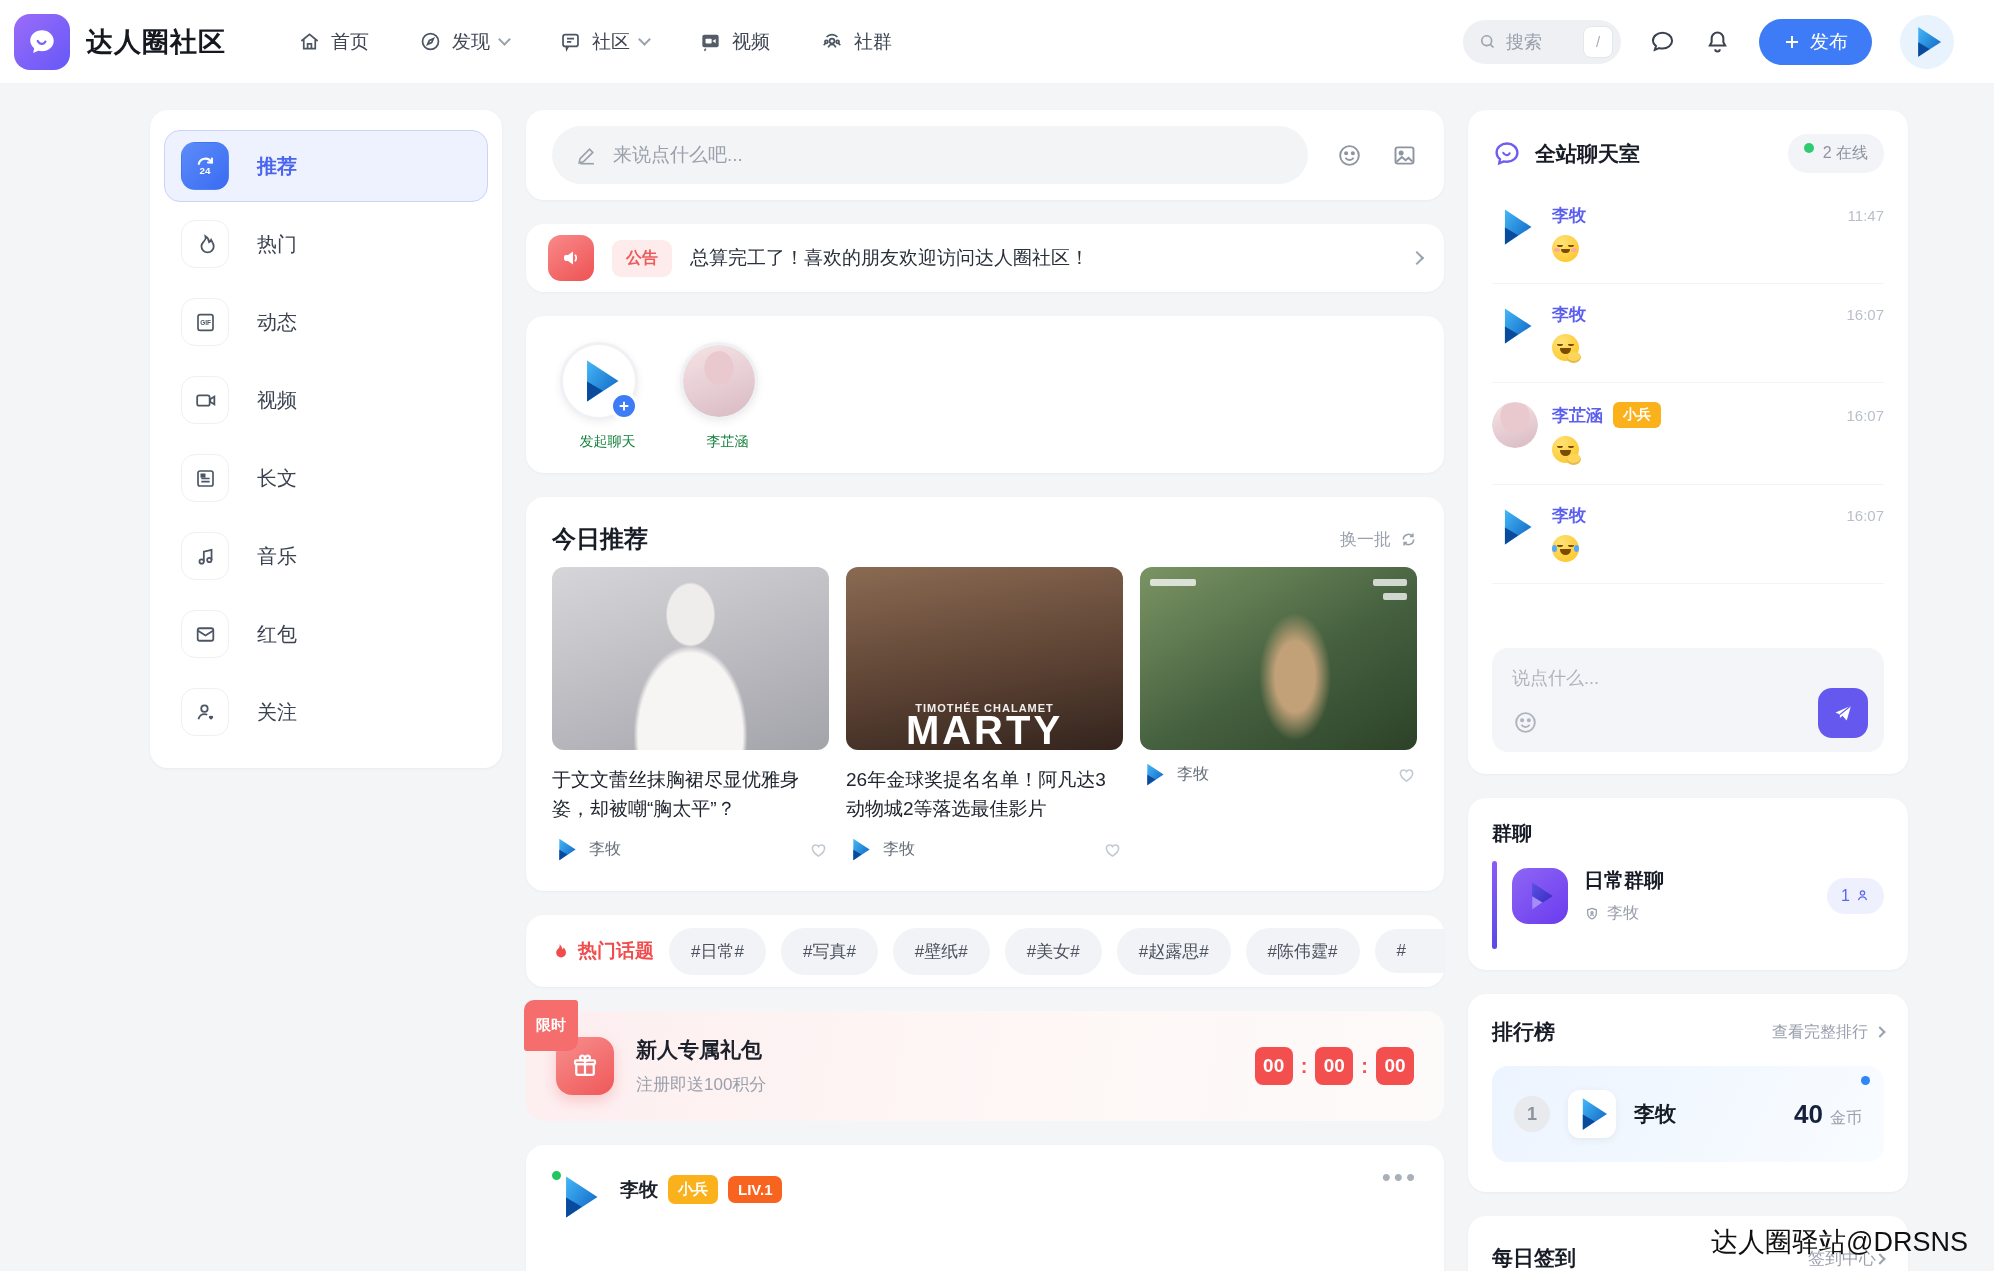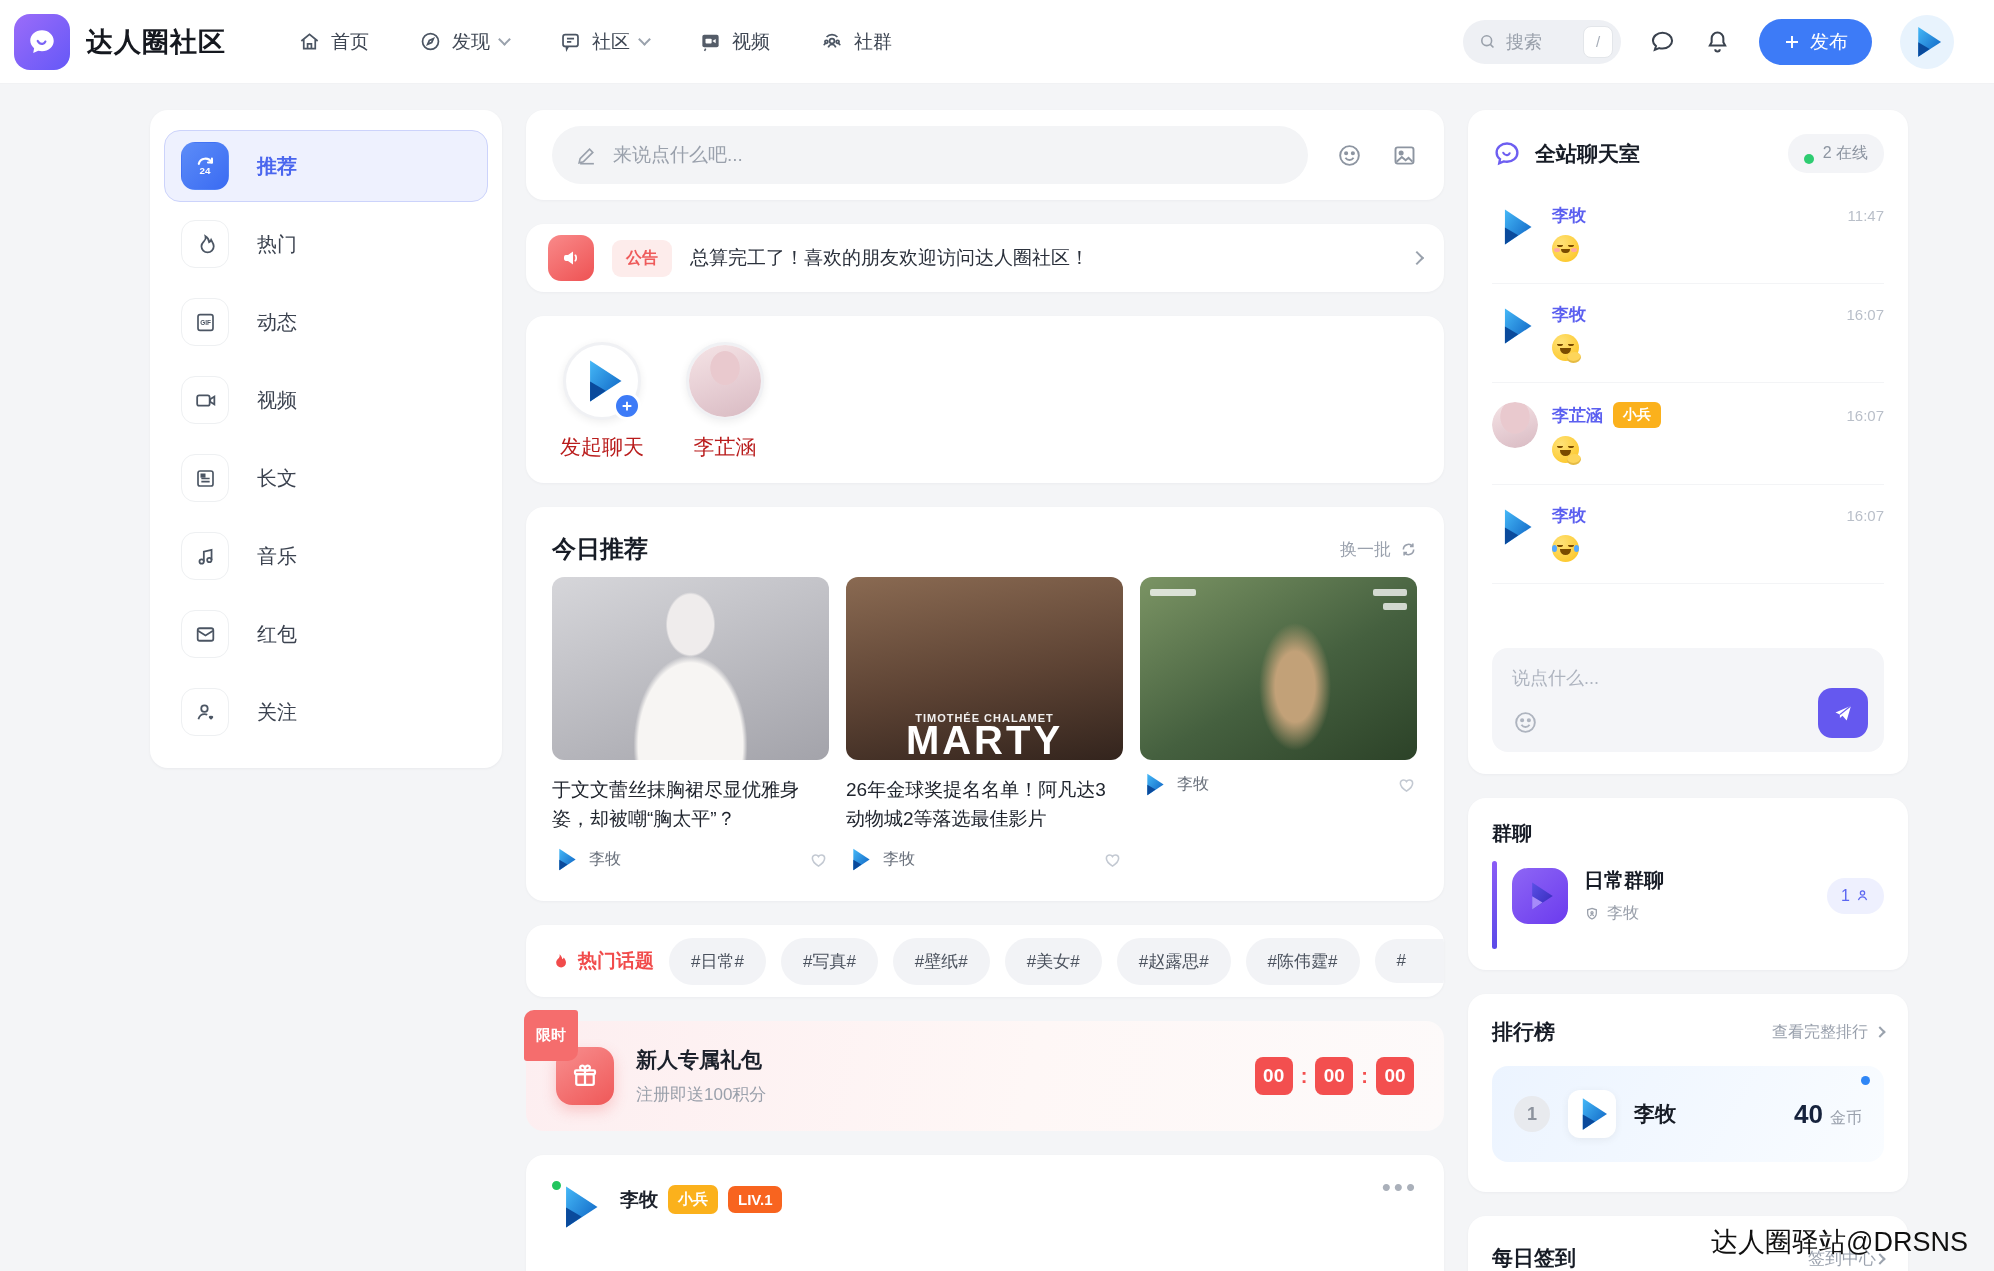--- a/index.html
+++ b/index.html
@@ -46,21 +46,21 @@
   .announce { height:68px; display:flex; align-items:center; gap:18px; padding:0 22px; cursor:pointer; }
   .announce-icon { width:46px; height:46px; border-radius:13px; background:linear-gradient(145deg,#f98a8a,#ee5253); display:grid; place-items:center; flex:none; }
   .announce-badge { background:#fdeceb; color:#ee5a5a; font-size:16px; font-weight:700; padding:8px 14px; border-radius:9px; }
   .announce-text { font-size:19px; color:#2b313c; }
   .announce .chev-right { margin-left:auto; }
 
   .quickchat { display:flex; gap:42px; padding:26px 34px 22px; }
   .qc-item { display:flex; flex-direction:column; align-items:center; gap:13px; cursor:pointer; }
   .qc-avatar { width:78px; height:78px; border-radius:50%; position:relative; display:grid; place-items:center; background:#fff; border:3px solid #f0f1f4; box-shadow:0 2px 8px rgba(0,0,0,.07); }
   .plus-badge { position:absolute; right:-3px; bottom:-3px; width:28px; height:28px; border-radius:50%; background:#3d7bf7; border:3px solid #fff; display:grid; place-items:center; }
-  .qc-label { font-size:21px; color:#b91c1c; }
+  .qc-label { font-size:14px; color:#15803d;margin-left:17px; }
   .avatar-photo { width:100%; height:100%; border-radius:50%; background:radial-gradient(26px 30px at 50% 32%,#e9c9ce 0 55%,transparent 58%),linear-gradient(160deg,#f5e4e6,#e6cdd3 55%,#d8bac2); }
 
   .today { padding:26px 26px 28px; }
   .today-head { display:flex; align-items:center; margin-bottom:12px;gap:12px; }
   .today-title { font-size:24px; font-weight:800; color:#171c26; }
   .today-refresh { margin-left:auto; color:#9aa1ad; font-size:17px; display:flex; gap:8px; align-items:center; cursor:pointer; }
   .today-cards { display:flex; gap:17px; }
   .t-card { width:277px; cursor:pointer; }
   .t-img { height:183px; border-radius:12px; position:relative; overflow:hidden; }
   .t-img.img-bride { background:radial-gradient(95px 150px at 50% 92%,#f7f5f3 0 55%,rgba(247,245,243,0) 60%),radial-gradient(46px 60px at 50% 26%,#efecec 0 50%,transparent 54%),linear-gradient(160deg,#d6d6da,#a3a3aa); }
@@ -96,21 +96,21 @@
   .feed-name { font-size:19px; font-weight:800; color:#1c212b; }
   .badge-yellow { background:#fbb11c; color:#fff; font-size:15px; font-weight:700; padding:5px 10px; border-radius:7px; }
   .badge-orange { background:#f8641f; color:#fff; font-size:15px; font-weight:800; padding:5px 10px; border-radius:7px; }
   .feed-more { margin-left:auto; color:#aab0ba; font-size:26px; letter-spacing:3px; line-height:.5; cursor:pointer; }
 
   
   .right { width:440px; display:flex; flex-direction:column; gap:24px; }
   .chatcard { height:664px; padding:24px 24px 22px; display:flex; flex-direction:column; }
   .chat-head { display:flex; align-items:center; gap:13px; }
   .chat-title { font-size:21px; font-weight:800; color:#171c26; }
-  .online-pill { margin-left:auto; background:#f3f4f7; border-radius:19px; padding:9px 16px; display:flex; align-items:flex-end; gap:9px; color:#8d95a1; font-size:16px; }
+  .online-pill { margin-left:auto; background:#f3f4f7; border-radius:19px; padding:9px 16px; display:flex; align-items:flex-start; gap:9px; color:#8d95a1; font-size:16px; }
   .green-dot { width:10px; height:10px; border-radius:50%; background:#2ecc71; }
   .msgs { margin-top:12px; }
   .msg { display:flex; gap:14px; padding:19px 0 17px; border-bottom:1px solid #f3f4f6; }
   .msg-avatar { width:46px; height:46px; border-radius:50%; overflow:hidden; background:#fff; display:grid; place-items:center; flex:none; cursor:pointer; }
   .msg-avatar .avatar-photo { border-radius:50%; }
   .msg-body { flex:1; }
   .msg-top { display:flex; align-items:center; gap:10px; }
   .msg-name { font-size:17px; font-weight:700; color:#5b5ff0; cursor:pointer; }
   .msg-time { margin-left:auto; color:#b9bfc9; font-size:15px; }
   .mini-badge { background:#fbb11c; color:#fff; font-size:14px; font-weight:700; padding:4px 10px; border-radius:6px; }

